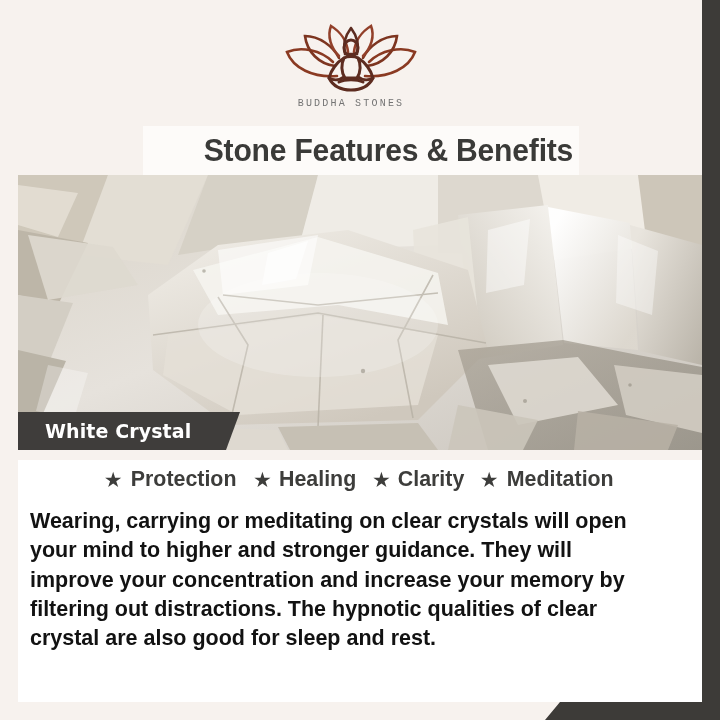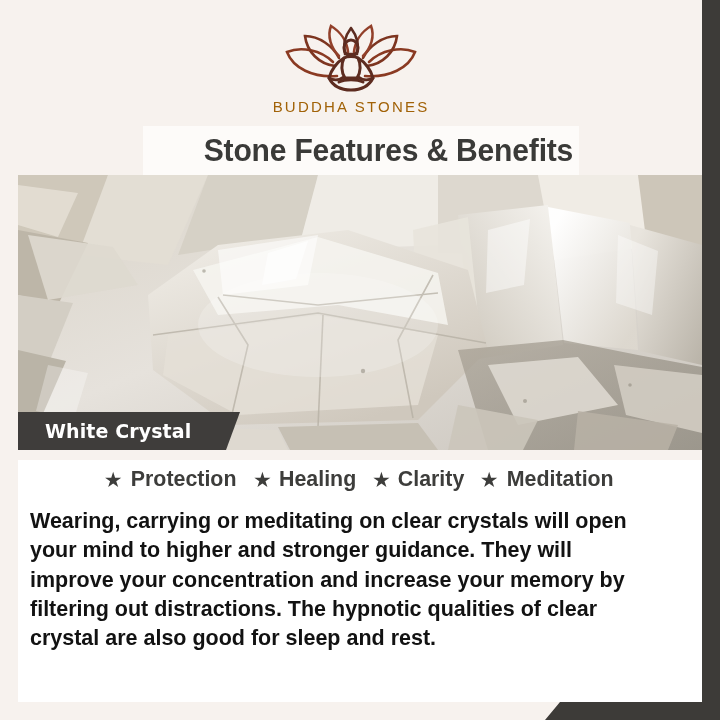--- a/index.html
+++ b/index.html
@@ -39,23 +39,23 @@
     position:absolute; left:0; top:0; width:702px; height:175px;
     background:#f7f2ee; z-index:2;
   }
   .logo-wrap{
     position:absolute; left:0; right:0; top:22px;
     display:flex; flex-direction:column; align-items:center;
   }
   .logo-mark{ width:148px; height:70px; display:block; }
   .logo-text{
     margin-top:6px;
-    font-family:Liberation Sans, sans-serif;
-    font-size:15px; letter-spacing:2.2px;
-    color:#a16207; font-weight:400;
+    font-family:Liberation Mono, monospace;
+    font-size:10px; letter-spacing:2.2px;
+    color:#737373; font-weight:400;
   }
 
   
   .title-card{
     position:absolute; left:143px; top:126px;
     width:436px; height:49px;
     background:#fdfbf9;
     display:flex; align-items:center; justify-content:flex-end;
     z-index:4;
   }

